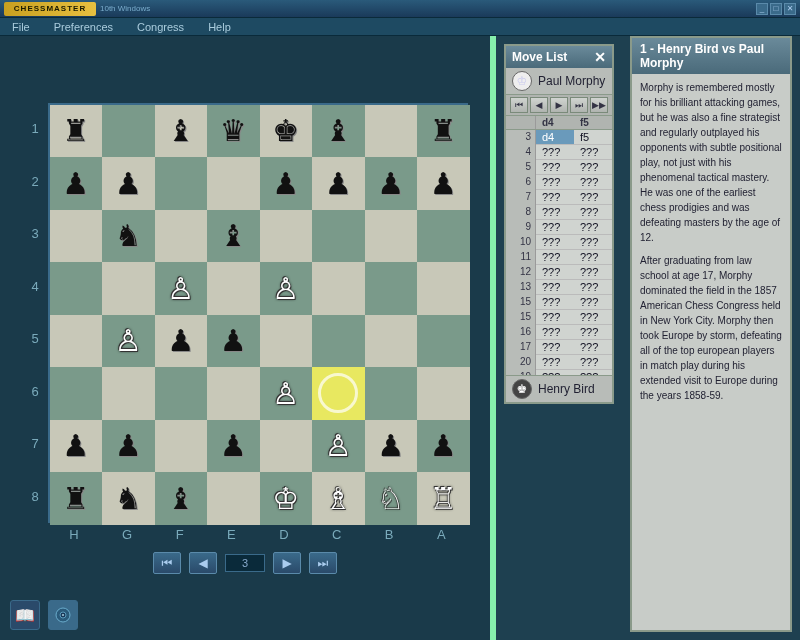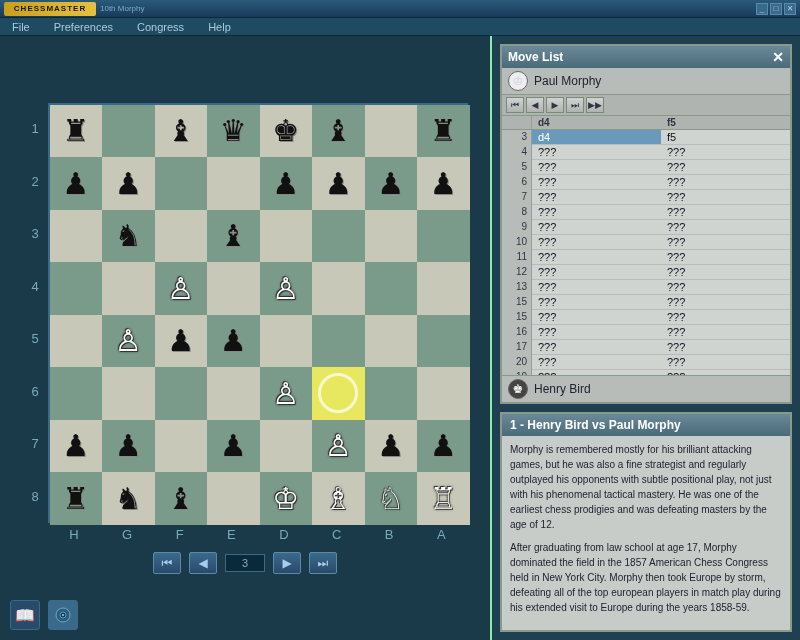--- a/index.html
+++ b/index.html
@@ -187,23 +187,22 @@
       justify-content: center;
       cursor: pointer;
       color: #6a9abb;
       font-size: 16px;
     }
 
     
     #right-panel {
       flex: 1;
       display: flex;
-      flex-direction: column;
       background: #1e4050;
-      border-left: 2px solid #86efac;
+      border-left: 6px solid #86efac;
       justify-content: space-between;
     }
 
     
     #move-list-panel {
       background: #c8ccc8;
       border: 2px solid #8a9a8a;
       margin: 8px;
       height: 360px;
       display: flex;
@@ -333,21 +332,21 @@
     #info-content p { margin-bottom: 8px; }
   </style>
 </head>
 <body>
 
 <div id="titlebar">
   <div id="logo">
     <div id="logo-img">
       <span style="font-size:8px; font-weight:900; letter-spacing:1px;">CHESSMASTER</span>
     </div>
-    <span style="font-size:8px; color:#7aaccc;">10th Morphy</span>
+    <span style="font-size:8px; color:#7aaccc;">10th Windows</span>
   </div>
   <div id="win-controls">
     <div class="win-btn">_</div>
     <div class="win-btn">□</div>
     <div class="win-btn">✕</div>
   </div>
 </div>
 
 <div id="menubar">
   <span class="menu-item">File</span>

